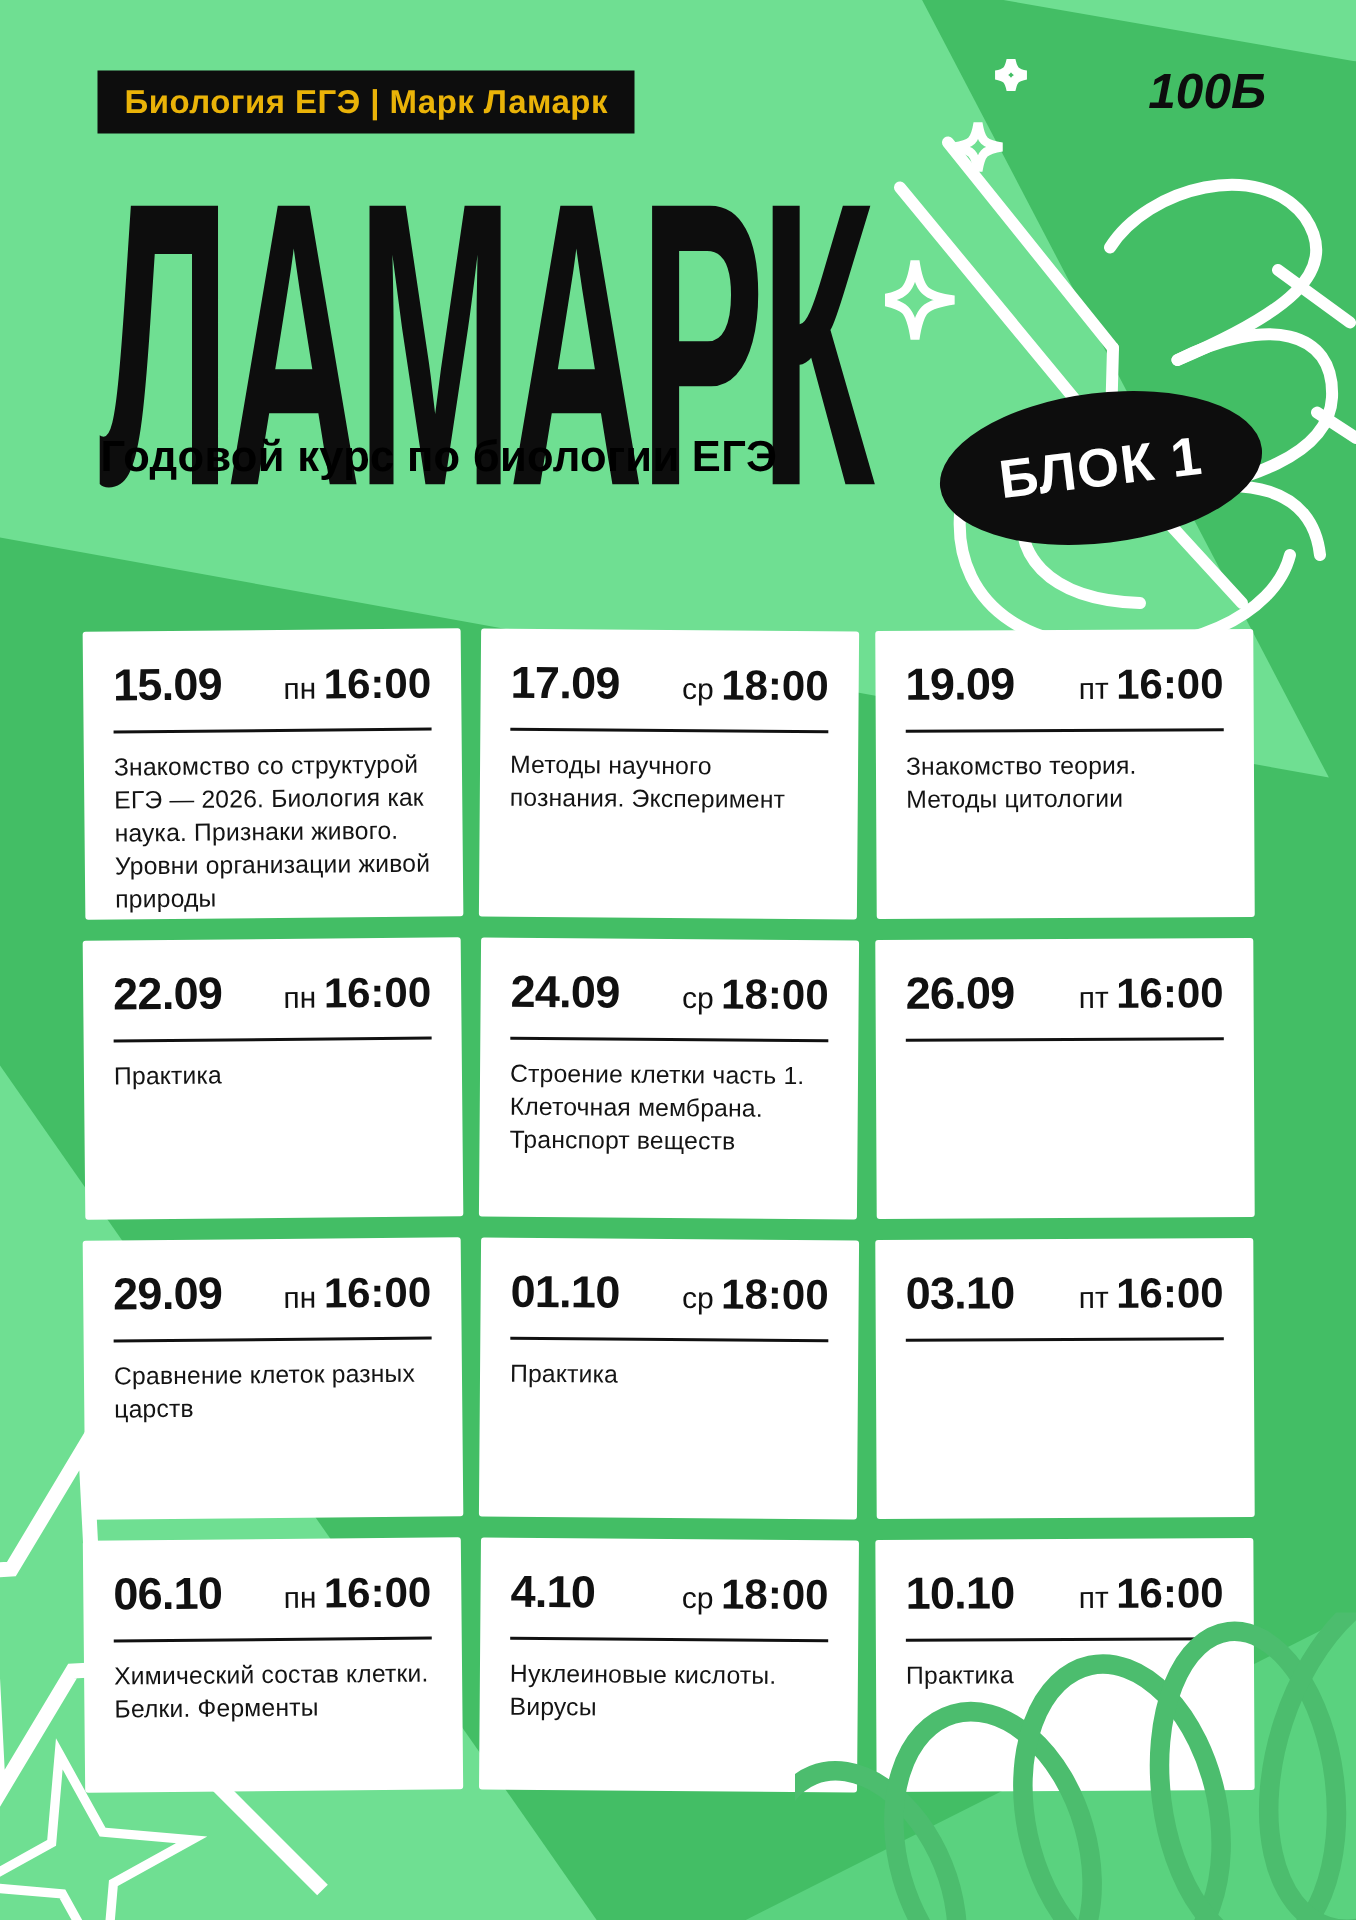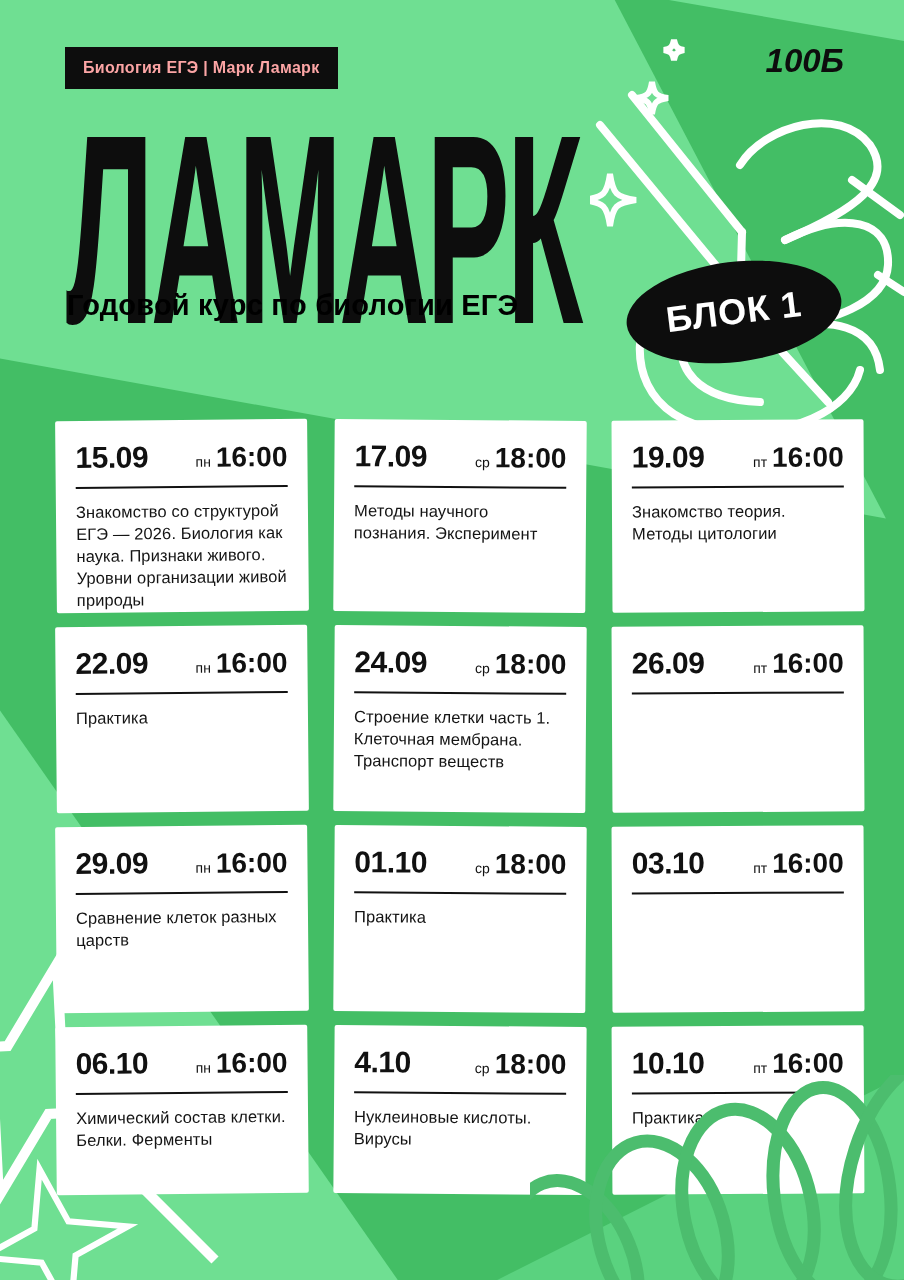--- a/index.html
+++ b/index.html
@@ -13,46 +13,46 @@
   .wedge-topright{clip-path:polygon(74% 0%, 100% 0%, 100% 3.2%); background:#6FDF92;}
   .wedge-bottomleft{clip-path:polygon(0% 55.5%, 44% 100%, 0% 100%); background:#6FDF92;}
   .wedge-bottomright{clip-path:polygon(100% 84%, 100% 100%, 55% 100%); background:#5AD27F;}
 
   .stars-svg{position:absolute; left:0; top:930px; width:260px; height:350px; z-index:1;}
   .hand-svg{position:absolute; left:590px; top:30px; width:314px; height:430px; z-index:1;}
   .coils-svg{position:absolute; left:530px; top:1075px; width:374px; height:205px; z-index:4;}
 
   
   .top-badge{position:absolute; left:65px; top:47px; z-index:2;
-             background:#0D0D0D; color:#fca5a5; font-size:16px; font-weight:bold;
+             background:#0D0D0D; color:#eab308; font-size:22px; font-weight:bold;
              letter-spacing:.3px; padding:10px 18px; line-height:22px;}
   .logo{position:absolute; right:60px; top:42px; z-index:2;
         font-size:33px; font-weight:800; font-style:italic; color:#0D0D0D; letter-spacing:0;}
   .main-title{position:absolute; left:66px; top:95px; z-index:2;
               font-size:250px; font-weight:800; line-height:1; letter-spacing:-6px;
               transform:scale(0.5,1.08); transform-origin:left top; color:#0D0D0D; white-space:nowrap;}
   .subtitle{position:absolute; left:67px; top:289px; z-index:2;
             font-size:29px; font-weight:bold; color:#000000; letter-spacing:.2px;}
   .block-badge{position:absolute; left:626px; top:262px; width:216px; height:100px; z-index:3;
                background:#0D0D0D; border-radius:50%; transform:rotate(-7deg);
                display:flex; align-items:center; justify-content:center;}
   .block-badge span{color:#fff; font-size:36px; font-weight:800; letter-spacing:1px;}
 
   
   .grid{position:absolute; left:56px; top:420px; width:660px; z-index:2;
         display:grid; grid-template-columns:252px 252px 252px;
-        grid-template-rows:192px 186px 186px 168px; gap:14px 26px;}
+        grid-template-rows:192px 186px 186px 168px; gap:14px 12px;}
   .card{background:#fff; border-radius:2px; padding:20px 20px 0 20px; box-sizing:border-box;}
   .card:nth-child(3n+1){transform:rotate(-0.55deg);}
   .card:nth-child(3n+2){transform:rotate(0.45deg);}
   .card:nth-child(3n)  {transform:rotate(-0.3deg);}
   .card-head{display:flex; justify-content:space-between; align-items:baseline;}
   .date{font-size:30px; font-weight:800; letter-spacing:-.5px;}
   .when{white-space:nowrap;}
-  .day{font-size:14px; font-weight:normal;}
+  .day{font-size:20px; font-weight:normal;}
   .time{font-size:28px; font-weight:bold; margin-left:5px;}
   .rule{border:none; border-top:2px solid #111; margin:12px 0 13px 0;}
   .topic{margin:0; font-size:16.5px; line-height:1.33; letter-spacing:.1px; color:#141414;}
 </style>
 </head>
 <body>
 
 <div class="poster">
 
   <div class="shape wedge-topleft"></div>

